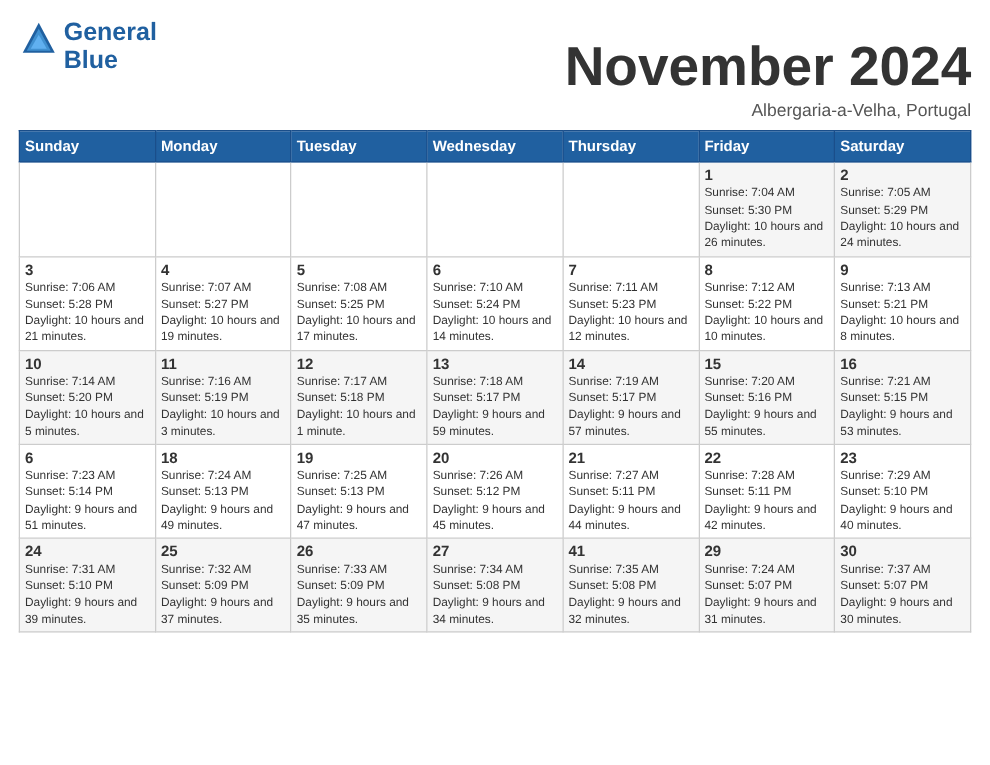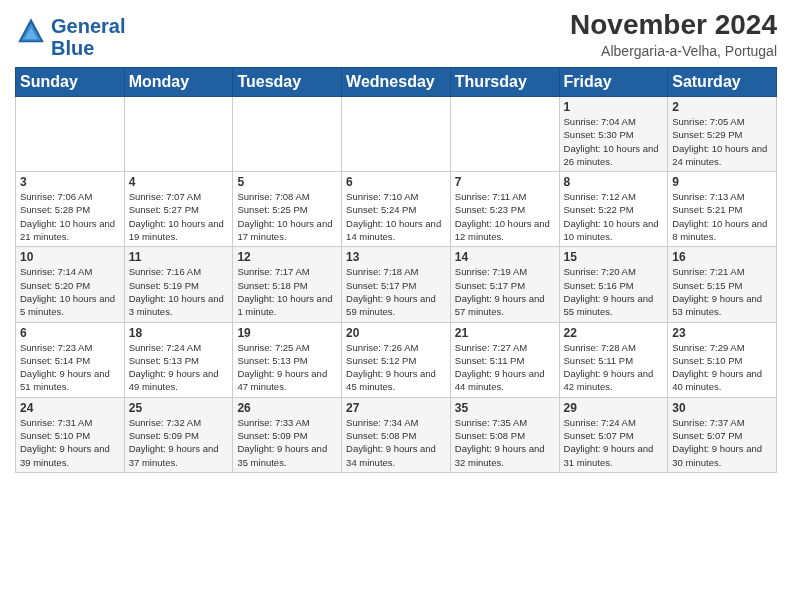--- a/index.html
+++ b/index.html
@@ -35,39 +35,40 @@
     }
     .logo-icon {
       width: 32px;
       height: 32px;
       margin-right: 4px;
     }
     .title-block {
       text-align: right;
     }
     .month-title {
-      font-size: 28px;
+      font-size: 44px;
       font-weight: bold;
       color: #333;
       line-height: 1.1;
+      margin-top: 20px;
     }
     .subtitle {
       font-size: 14px;
       color: #555;
       margin-top: 2px;
     }
     table {
       width: 100%;
       border-collapse: collapse;
       font-size: 10px;
     }
     thead th {
       background-color: #2060a0;
       color: #fff;
-      font-size: 16px;
+      font-size: 12px;
       font-weight: bold;
       padding: 5px 4px;
       text-align: left;
       border: 1px solid #1a4e8a;
     }
     tbody td {
       vertical-align: top;
       border: 1px solid #ccc;
       padding: 3px 4px;
       width: calc(100% / 7);
@@ -298,21 +299,21 @@
 Sunset: 5:09 PM
 Daylight: 9 hours and 35 minutes.</div>
           </td>
           <td>
             <span class="day-num">27</span>
             <div class="day-info" style="white-space: pre-line;">Sunrise: 7:34 AM
 Sunset: 5:08 PM
 Daylight: 9 hours and 34 minutes.</div>
           </td>
           <td>
-            <span class="day-num">35</span>
+            <span class="day-num">41</span>
             <div class="day-info" style="white-space: pre-line;">Sunrise: 7:35 AM
 Sunset: 5:08 PM
 Daylight: 9 hours and 32 minutes.</div>
           </td>
           <td>
             <span class="day-num">29</span>
             <div class="day-info" style="white-space: pre-line;">Sunrise: 7:24 AM
 Sunset: 5:07 PM
 Daylight: 9 hours and 31 minutes.</div>
           </td>

